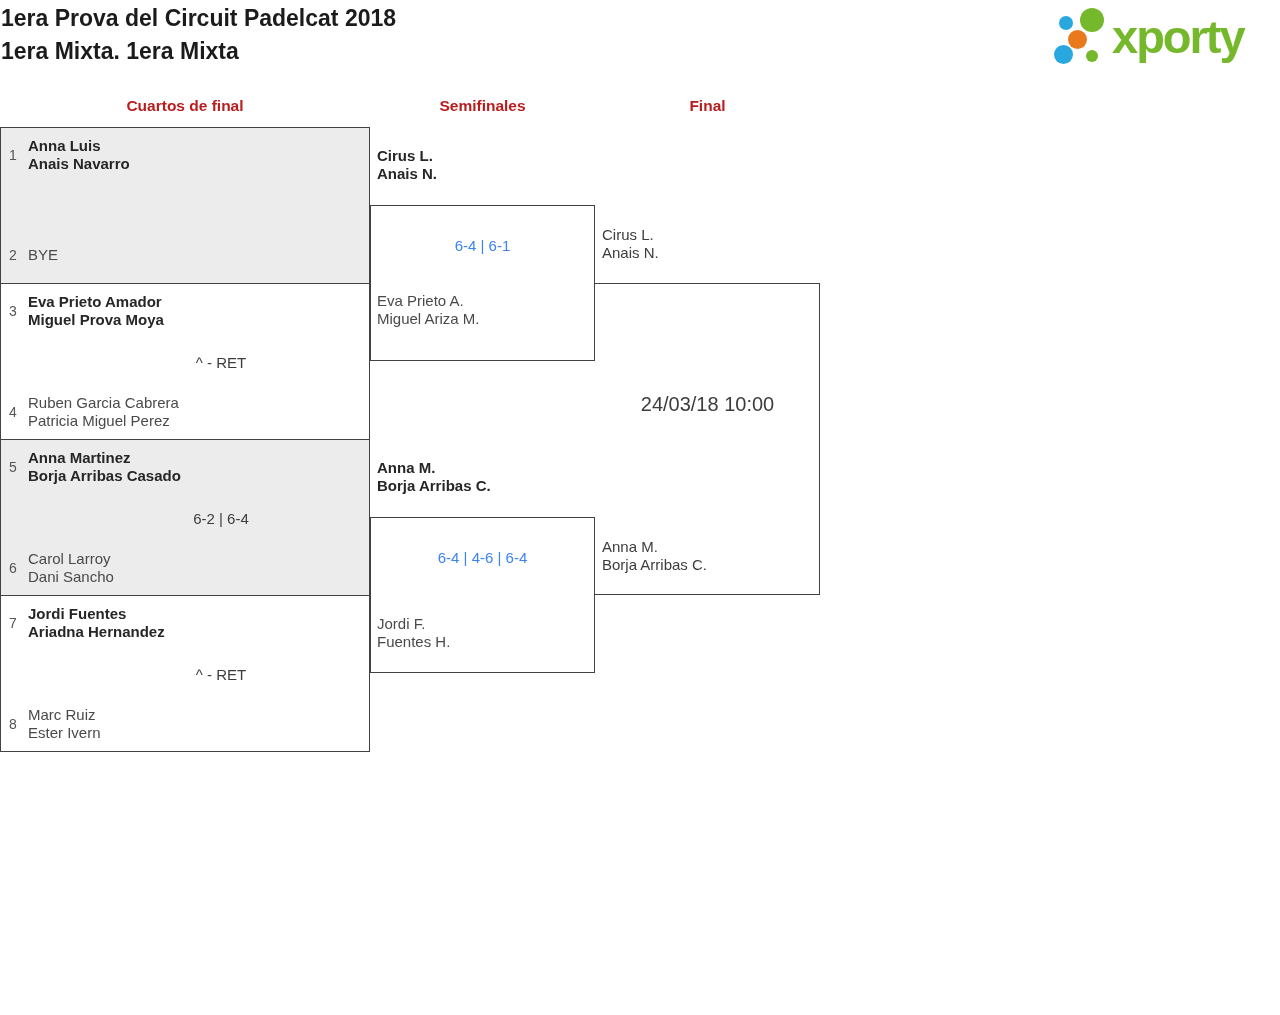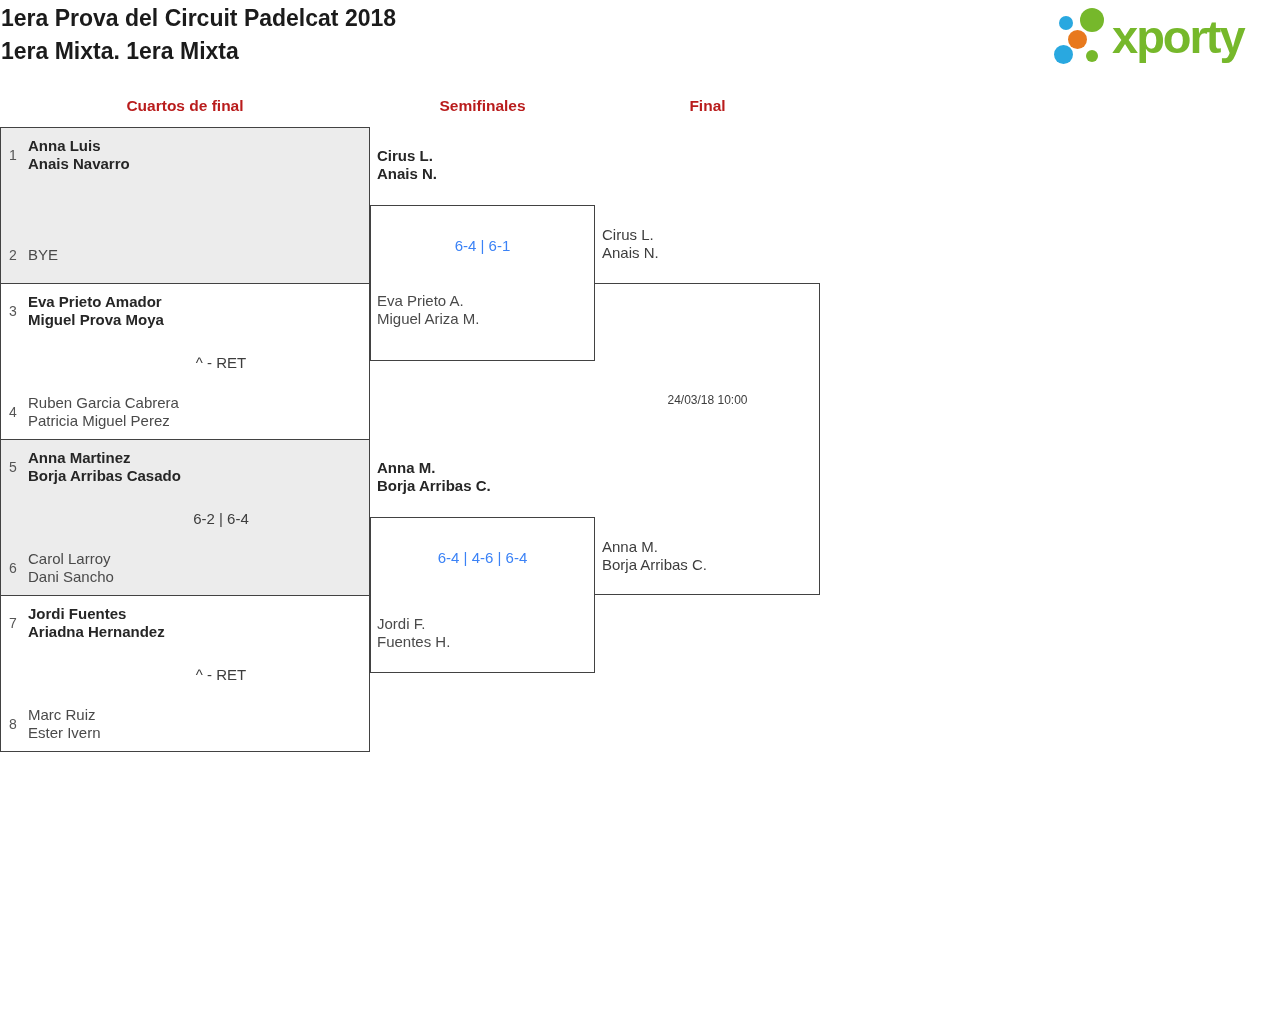--- a/index.html
+++ b/index.html
@@ -52,21 +52,21 @@
   .pair.dark{ color:#3d3d3d; }
   .sf1-t1{ left:377px; top:147px; }
   .sf1-t2{ left:377px; top:292px; }
   .sf2-t1{ left:377px; top:459px; }
   .sf2-t2{ left:377px; top:615px; }
   .f-t1 { left:602px; top:226px; }
   .f-t2 { left:602px; top:538px; }
   .sf-score{ position:absolute; left:370px; width:225px; text-align:center; font-size:15px; color:#3b82f6; }
   .sf1-score{ top:237px; }
   .sf2-score{ top:549px; }
-  .f-date{ position:absolute; left:595px; width:225px; top:393px; text-align:center; font-size:12px; color:#3d3d3d; }
+  .f-date{ position:absolute; left:595px; width:225px; top:393px; text-align:center; font-size:20px; color:#3d3d3d; }
 </style>
 </head>
 <body>
 
 <div class="page">
 
   <div class="title">
     <div>1era Prova del Circuit Padelcat 2018</div>
     <div>1era Mixta. 1era Mixta</div>
   </div>

